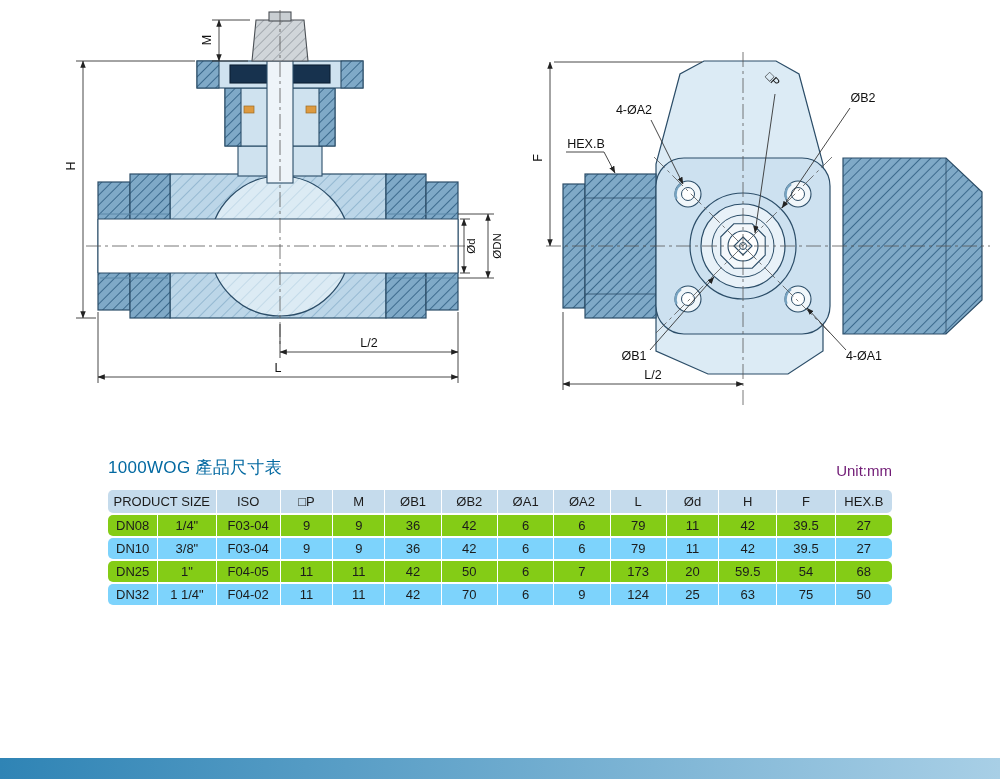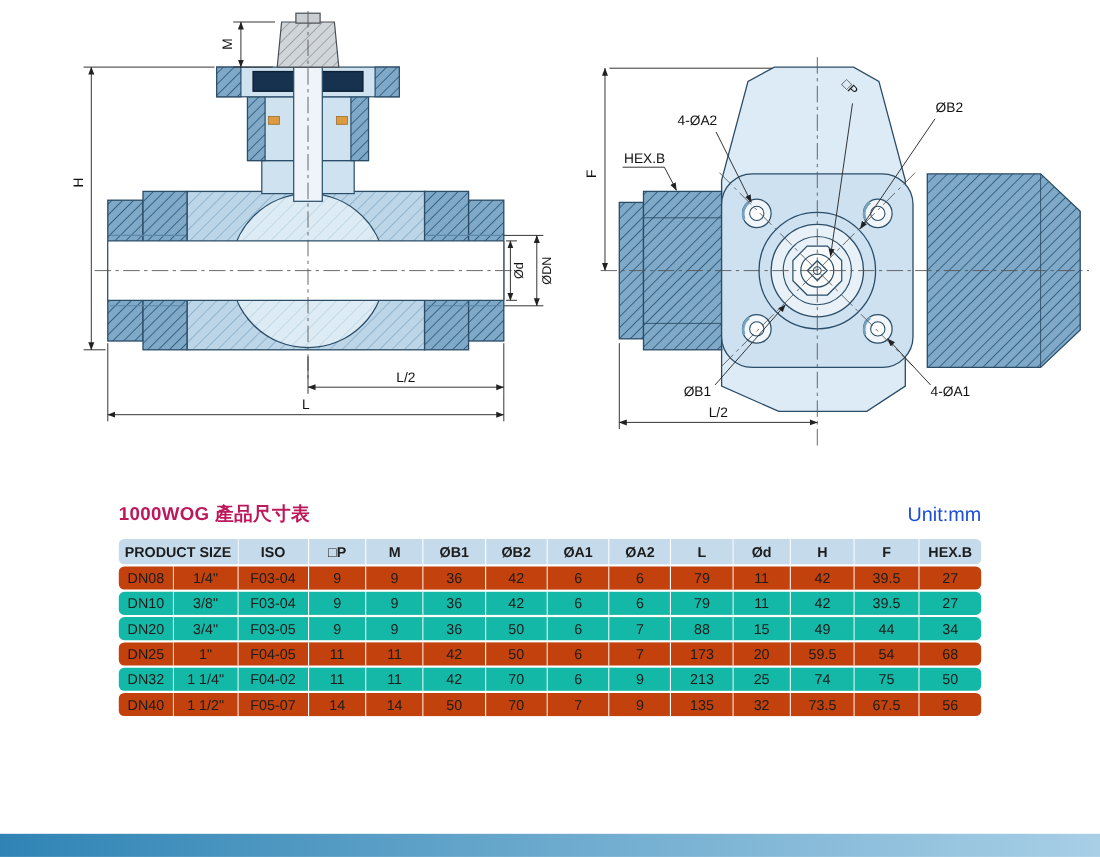--- a/index.html
+++ b/index.html
@@ -4,29 +4,29 @@
 <style>
   *{box-sizing:border-box;margin:0;padding:0}
   html,body{width:1000px;height:779px;background:#fff}
   body{font-family:"Liberation Sans",sans-serif}
   .page{position:relative;width:1000px;height:779px;background:#fff;overflow:hidden}
   .drawing-left{position:absolute;left:0;top:6px}
   .drawing-right{position:absolute;left:508px;top:6px}
   svg text{font-family:"Liberation Sans",sans-serif}
   .table-section{position:absolute;left:108px;top:456px;width:784px}
   .table-titlebar{display:flex;justify-content:space-between;align-items:flex-end;margin-bottom:9px}
-  .table-title{font-size:17px;font-weight:700;color:#be185d;letter-spacing:.3px}
-  .unit-label{font-size:18px;color:#1d4ed8}
+  .table-title{font-size:17px;font-weight:400;color:#0369a1;letter-spacing:.3px}
+  .unit-label{font-size:15px;color:#701a75}
   table.dim{width:784px;border-collapse:separate;border-spacing:0 2px;table-layout:fixed;
             font-size:13px;color:#1c1c1c;text-align:center}
-  table.dim th{background:#c5dbec;font-weight:700;padding:4px 0;border-right:1px solid #fff}
+  table.dim th{background:#c5dbec;font-weight:400;padding:4px 0;border-right:1px solid #fff}
   table.dim td{padding:3px 0;border-right:1px solid #fff}
   table.dim th:last-child,table.dim td:last-child{border-right:none}
-  tr.row-light td{background:#c2410c}
-  tr.row-blue td{background:#14b8a6}
+  tr.row-light td{background:#84cc16}
+  tr.row-blue td{background:#7dd3fc}
   table.dim th:first-child,table.dim td:first-child{border-top-left-radius:5px;border-bottom-left-radius:5px}
   table.dim th:last-child,table.dim td:last-child{border-top-right-radius:5px;border-bottom-right-radius:5px}
   .footer-bar{position:absolute;left:0;bottom:0;width:1000px;height:21px;background:#3d8fc0}
 </style>
 </head>
 <body>
 
 <div class="page">
 
   <svg class="drawing-left" width="510" height="430" viewBox="0 0 510 430">
@@ -305,36 +305,20 @@
             <td>36</td>
             <td>42</td>
             <td>6</td>
             <td>6</td>
             <td>79</td>
             <td>11</td>
             <td>42</td>
             <td>39.5</td>
             <td>27</td>
           </tr>
-          <tr class="row-blue">
-            <td>DN20</td>
-            <td>3/4"</td>
-            <td>F03-05</td>
-            <td>9</td>
-            <td>9</td>
-            <td>36</td>
-            <td>50</td>
-            <td>6</td>
-            <td>7</td>
-            <td>88</td>
-            <td>15</td>
-            <td>49</td>
-            <td>44</td>
-            <td>34</td>
-          </tr>
           <tr class="row-light">
             <td>DN25</td>
             <td>1"</td>
             <td>F04-05</td>
             <td>11</td>
             <td>11</td>
             <td>42</td>
             <td>50</td>
             <td>6</td>
             <td>7</td>
@@ -347,40 +331,24 @@
           <tr class="row-blue">
             <td>DN32</td>
             <td>1 1/4"</td>
             <td>F04-02</td>
             <td>11</td>
             <td>11</td>
             <td>42</td>
             <td>70</td>
             <td>6</td>
             <td>9</td>
-            <td>213</td>
+            <td>124</td>
             <td>25</td>
-            <td>74</td>
+            <td>63</td>
             <td>75</td>
             <td>50</td>
-          </tr>
-          <tr class="row-light">
-            <td>DN40</td>
-            <td>1 1/2"</td>
-            <td>F05-07</td>
-            <td>14</td>
-            <td>14</td>
-            <td>50</td>
-            <td>70</td>
-            <td>7</td>
-            <td>9</td>
-            <td>135</td>
-            <td>32</td>
-            <td>73.5</td>
-            <td>67.5</td>
-            <td>56</td>
           </tr>
         </tbody>
     </table>
   </section>
 
   <div class="footer-bar" style="background: linear-gradient(90deg, rgb(47, 132, 181), rgb(168, 207, 230));"></div>
 </div>
 
 </body></html>

